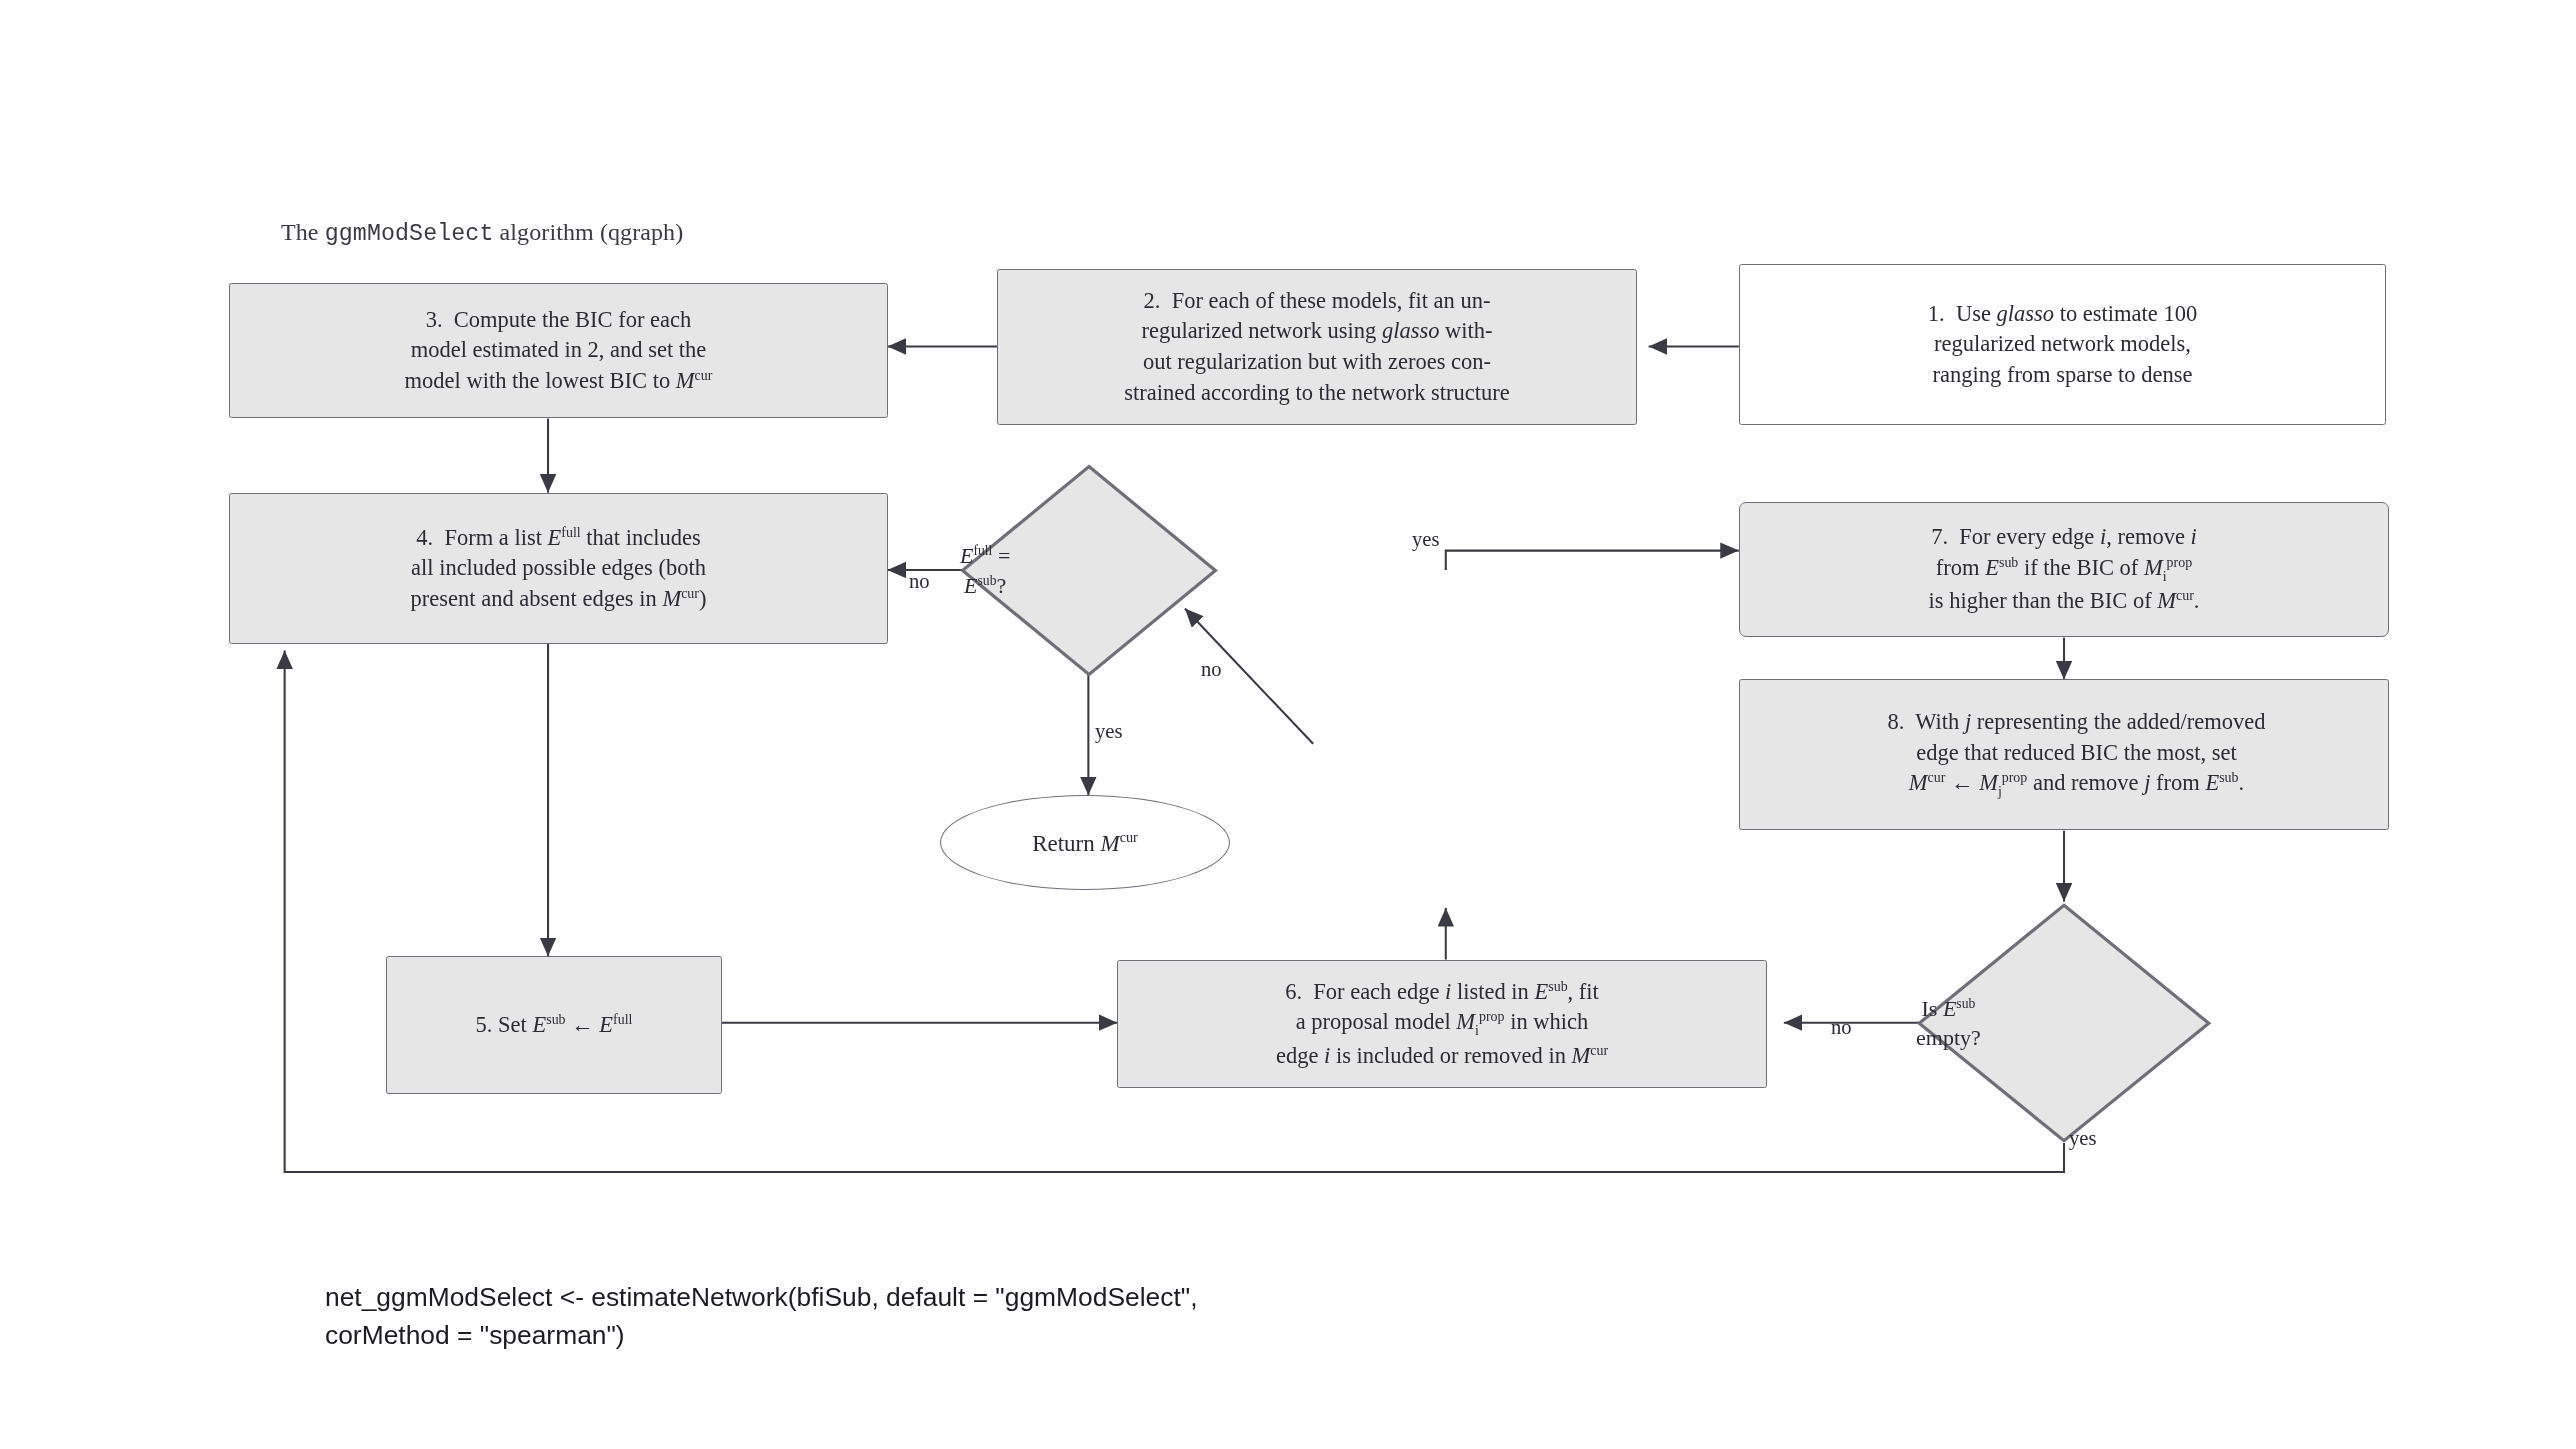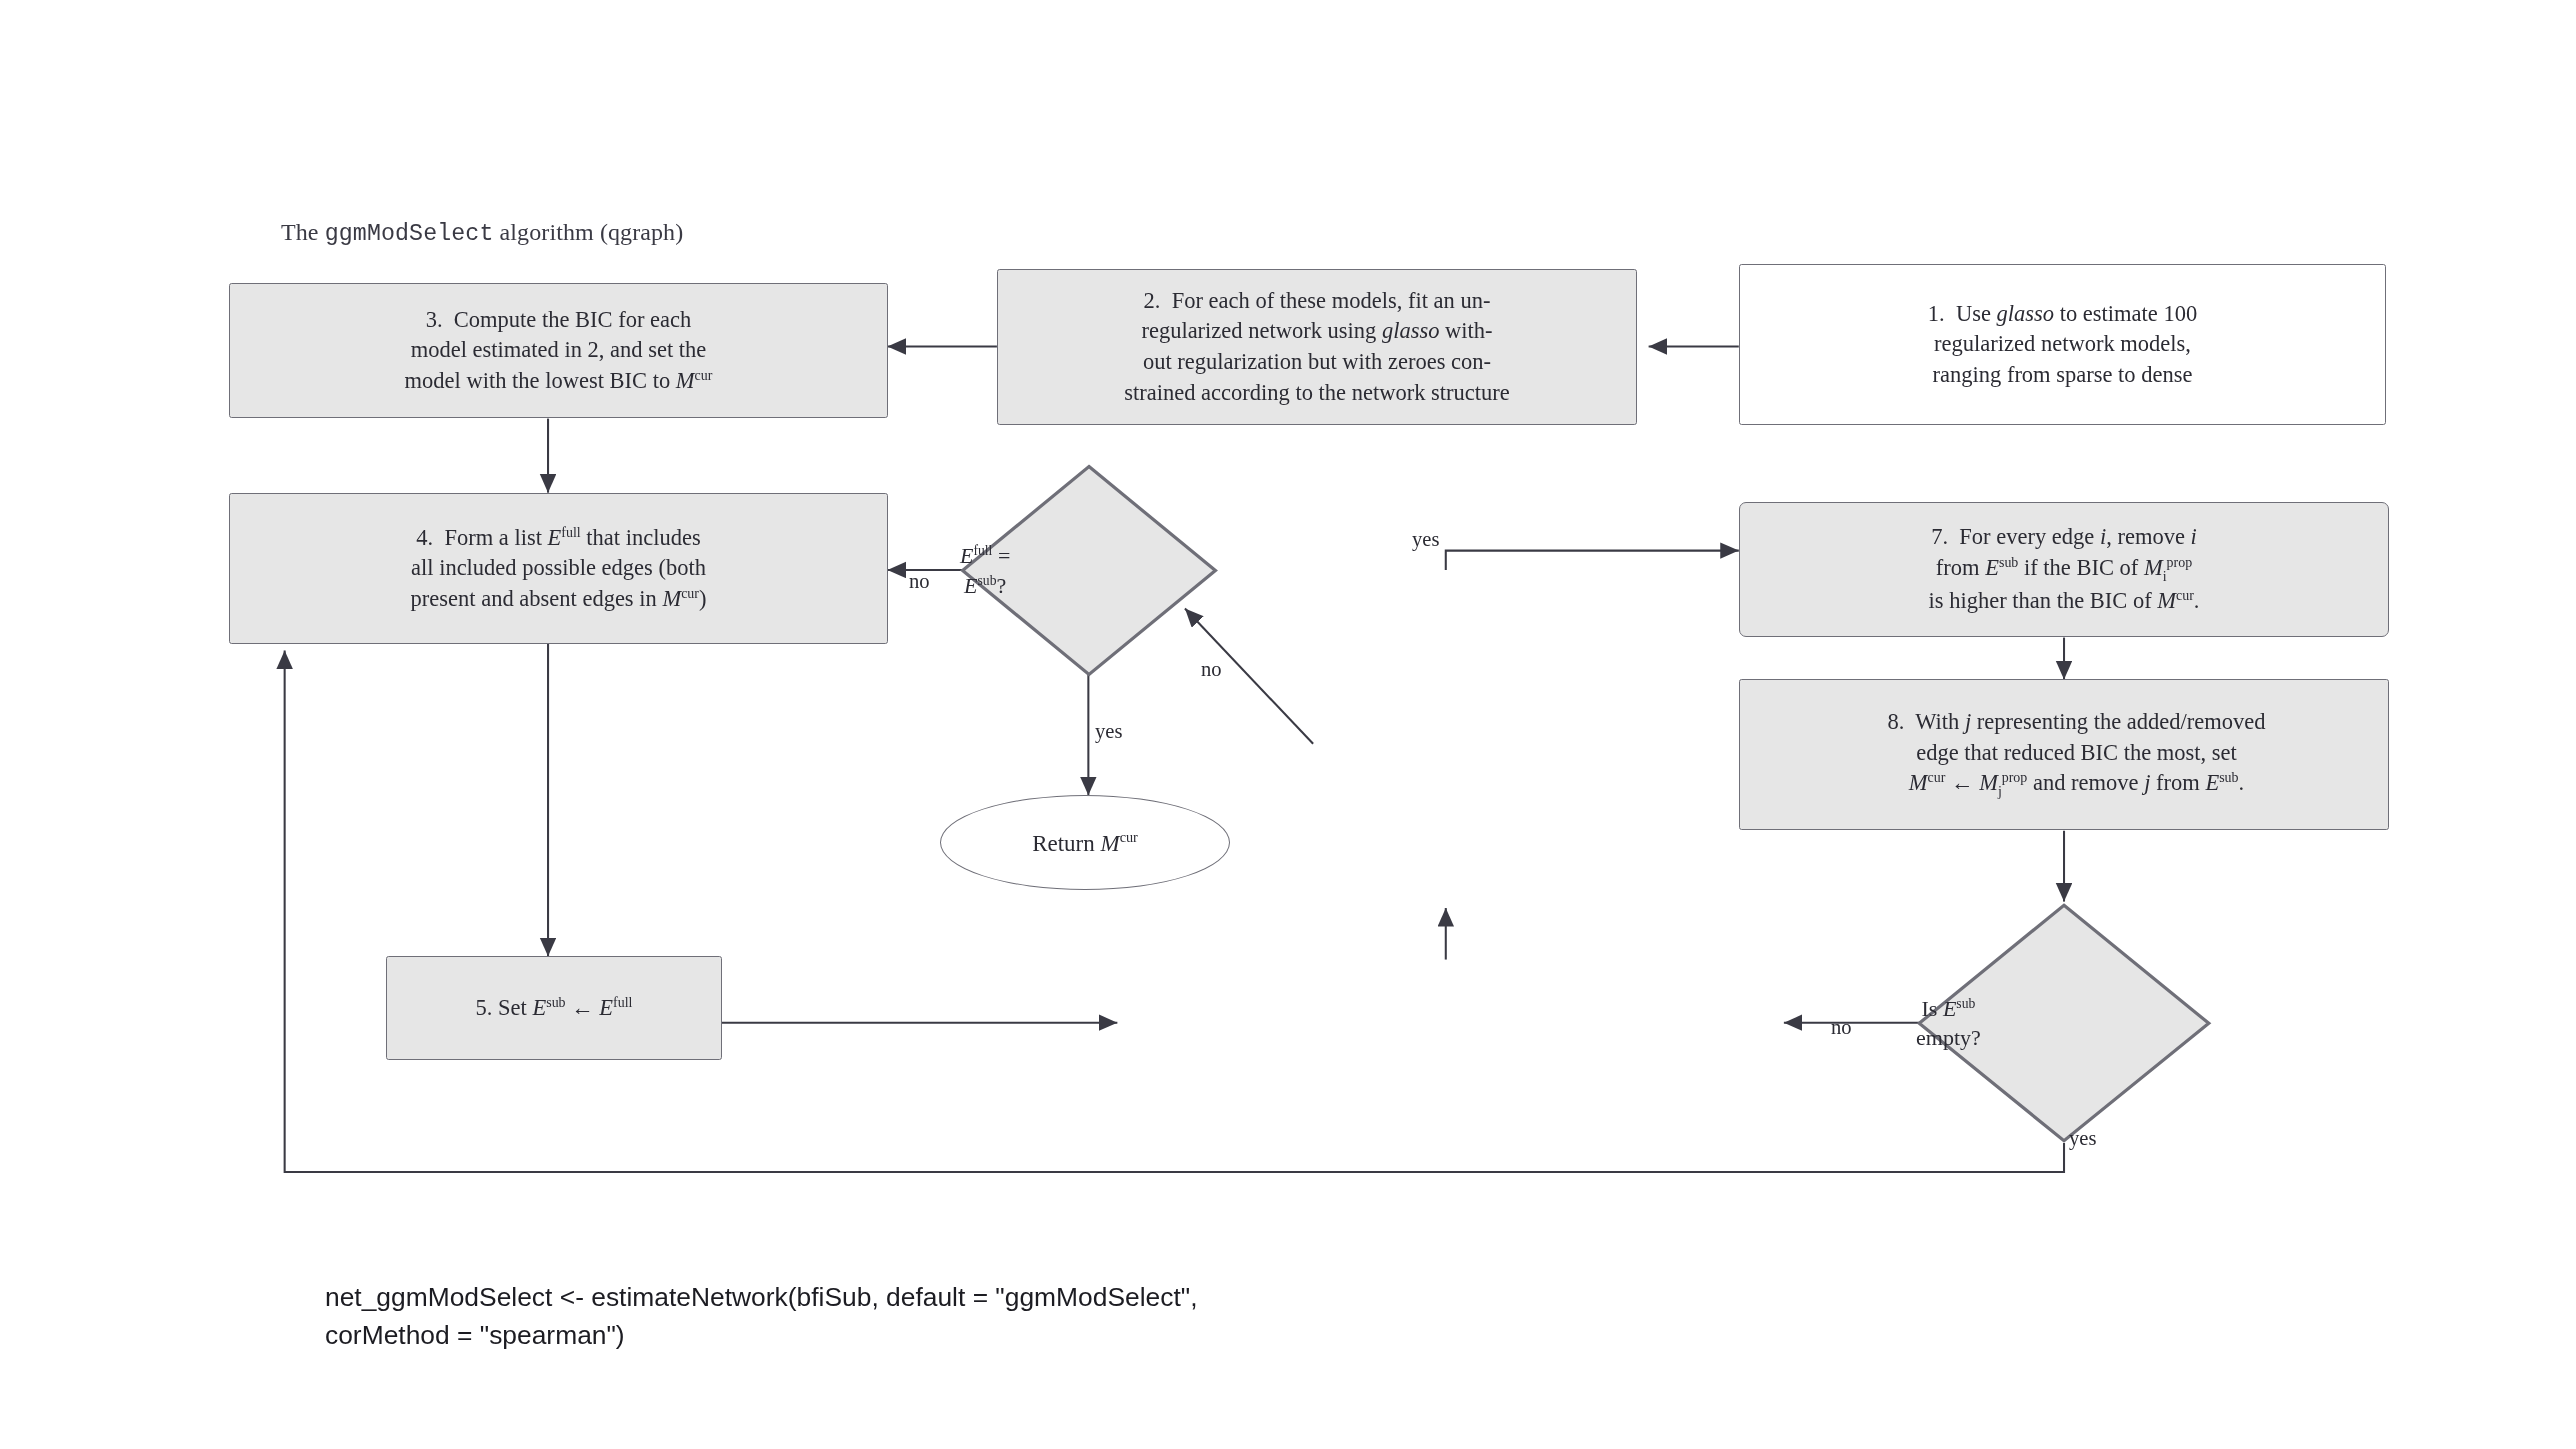--- a/index.html
+++ b/index.html
@@ -181,26 +181,31 @@
       3.&nbsp; Compute the BIC for each<br>model estimated in 2, and set the<br>model with the lowest BIC to <span class="cal">M</span><sup>cur</sup>
     </div>
   </div>
 
   <div class="box" style="left:229px; top:493px; width:659px; height:151px;">
     <div class="inner">
       4.&nbsp; Form a list <span class="cal">E</span><sup>full</sup> that includes<br>all included possible edges (both<br>present and absent edges in <span class="cal">M</span><sup>cur</sup>)
     </div>
   </div>
 
-  <div class="box" style="left:386px; top:956px; width:336px; height:104px;">
+  <div class="box" style="left:386px; top:956px; width:336px; height:138px;">
     <div class="inner">
       5. Set <span class="cal">E</span><sup>sub</sup> ← <span class="cal">E</span><sup>full</sup>
     </div>
   </div>
 
+  <div class="box" style="left:1117px; top:960px; width:650px; height:128px;">
+    <div class="inner">
+      6.&nbsp; For each edge <span class="it">i</span> listed in <span class="cal">E</span><sup>sub</sup>, fit<br>a proposal model <span class="cal">M</span><sub>i</sub><sup>prop</sup> in which<br>edge <span class="it">i</span> is included or removed in <span class="cal">M</span><sup>cur</sup>
+    </div>
+  </div>
 
   <div class="box" style="left:1739px; top:502px; width:650px; height:135px;border-radius:7px;">
     <div class="inner">
       7.&nbsp; For every edge <span class="it">i</span>, remove <span class="it">i</span><br>from <span class="cal">E</span><sup>sub</sup> if the BIC of <span class="cal">M</span><sub>i</sub><sup>prop</sup><br>is higher than the BIC of <span class="cal">M</span><sup>cur</sup>.
     </div>
   </div>
 
   <div class="box" style="left:1739px; top:679px; width:650px; height:151px;padding-left:34px;">
     <div class="inner">
       8.&nbsp; With <span class="it">j</span> representing the added/removed<br>edge that reduced BIC the most, set<br><span class="cal">M</span><sup>cur</sup> ← <span class="cal">M</span><sub>j</sub><sup>prop</sup> and remove <span class="it">j</span> from <span class="cal">E</span><sup>sub</sup>.

